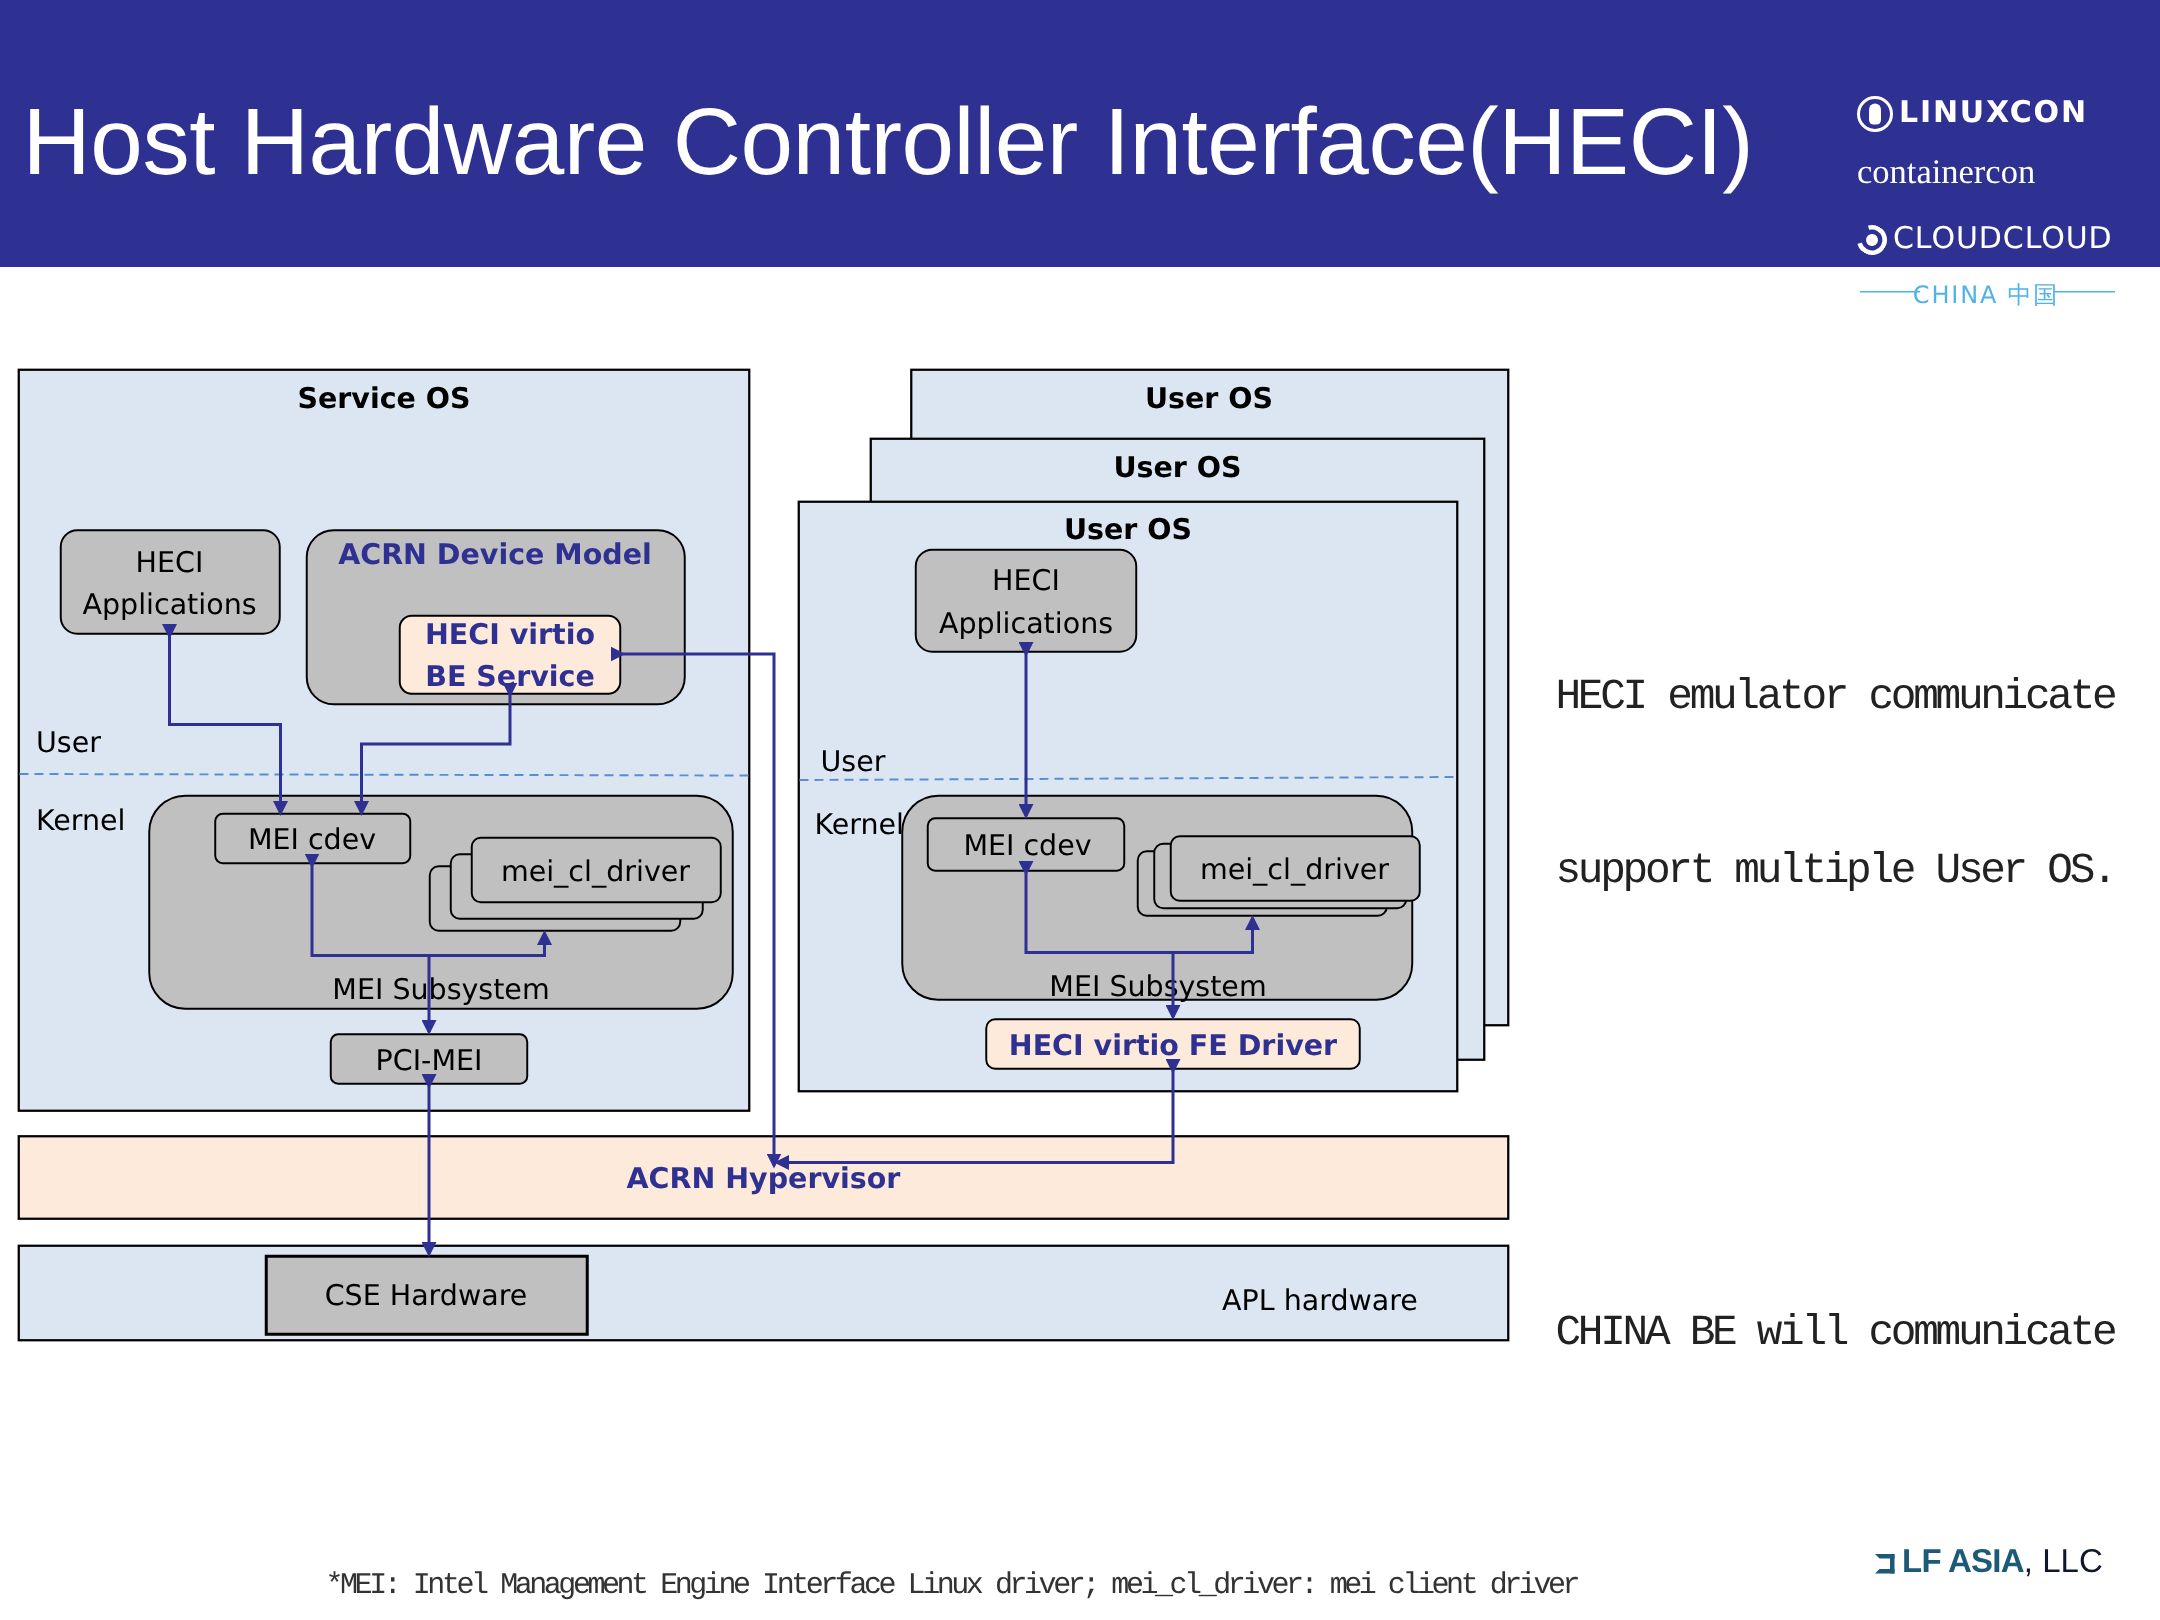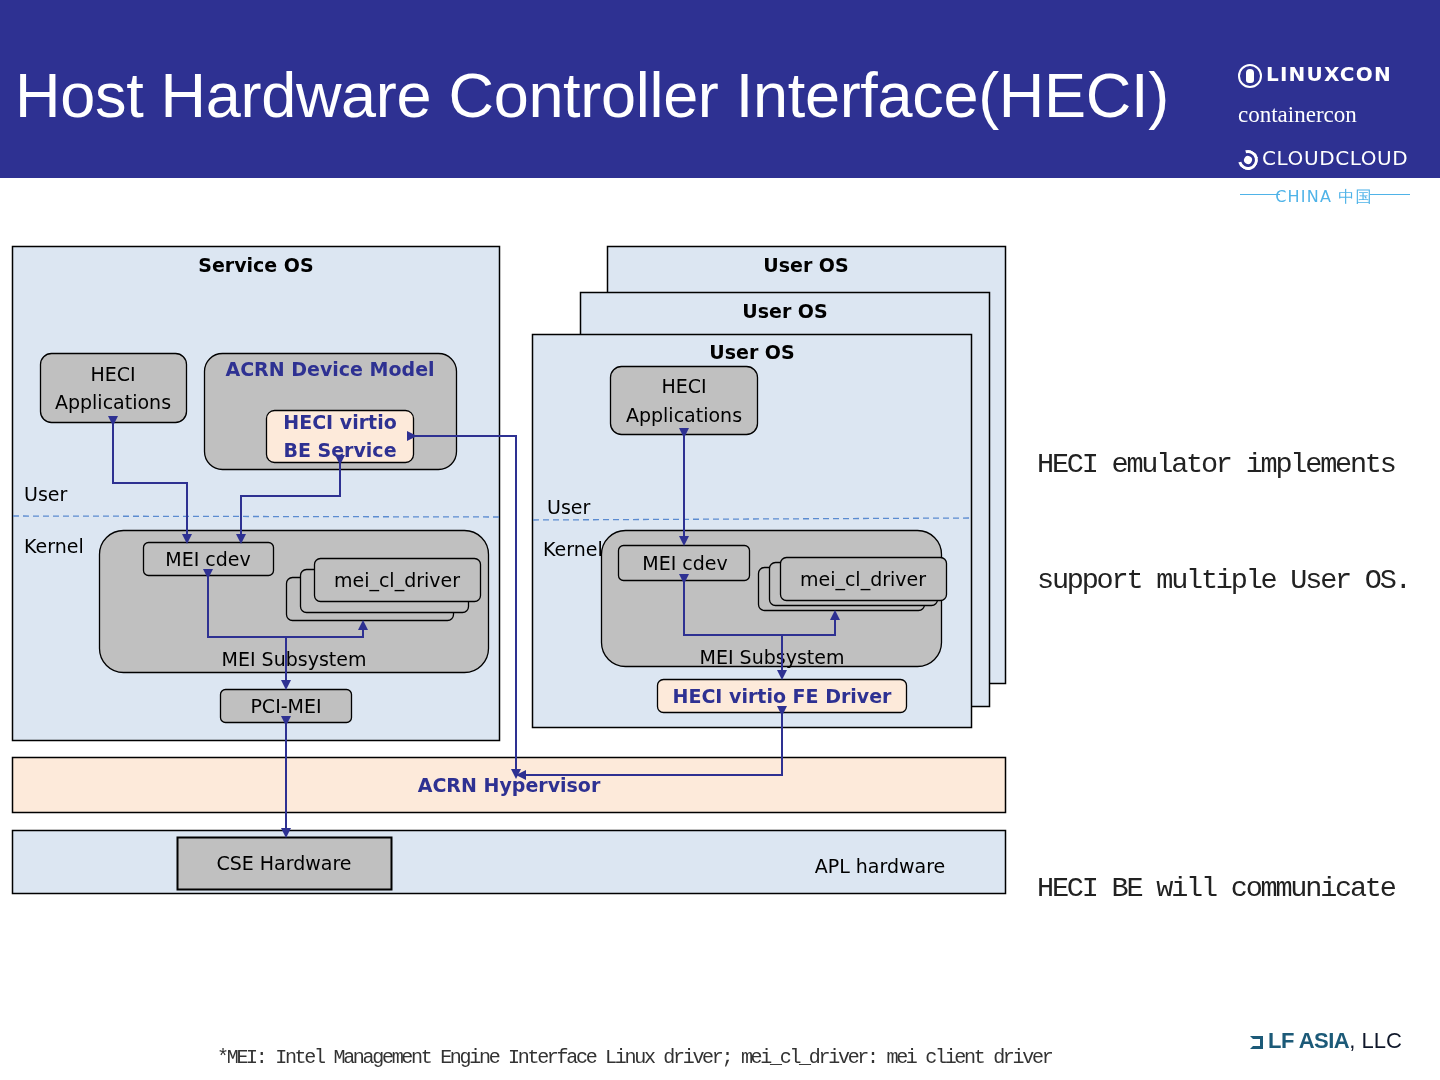--- a/index.html
+++ b/index.html
@@ -150,25 +150,25 @@
 
     <polyline points="684,436 684,544" marker-start="url(#arr)" marker-end="url(#arr)"></polyline>
 
     <polyline points="684,582 684,635 835,635 835,612" marker-start="url(#arr)" marker-end="url(#arr)"></polyline>
     <polyline points="782,635 782,678" marker-end="url(#arr)"></polyline>
   </g>
 </svg>
 
 <div class="side-text">
   <div class="side-para">
-    <div>HECI emulator implements</div>
+    <div>HECI emulator communicate</div>
     <div>support multiple User OS.</div>
   </div>
   <div class="side-para">
-    <div>HECI BE will communicate</div>
+    <div>CHINA BE will communicate</div>
     
     
     
   </div>
   
 </div>
 
 <div class="footnote">*MEI: Intel Management Engine Interface Linux driver; mei_cl_driver: mei client driver</div>
 
 <div class="lf-logo">

